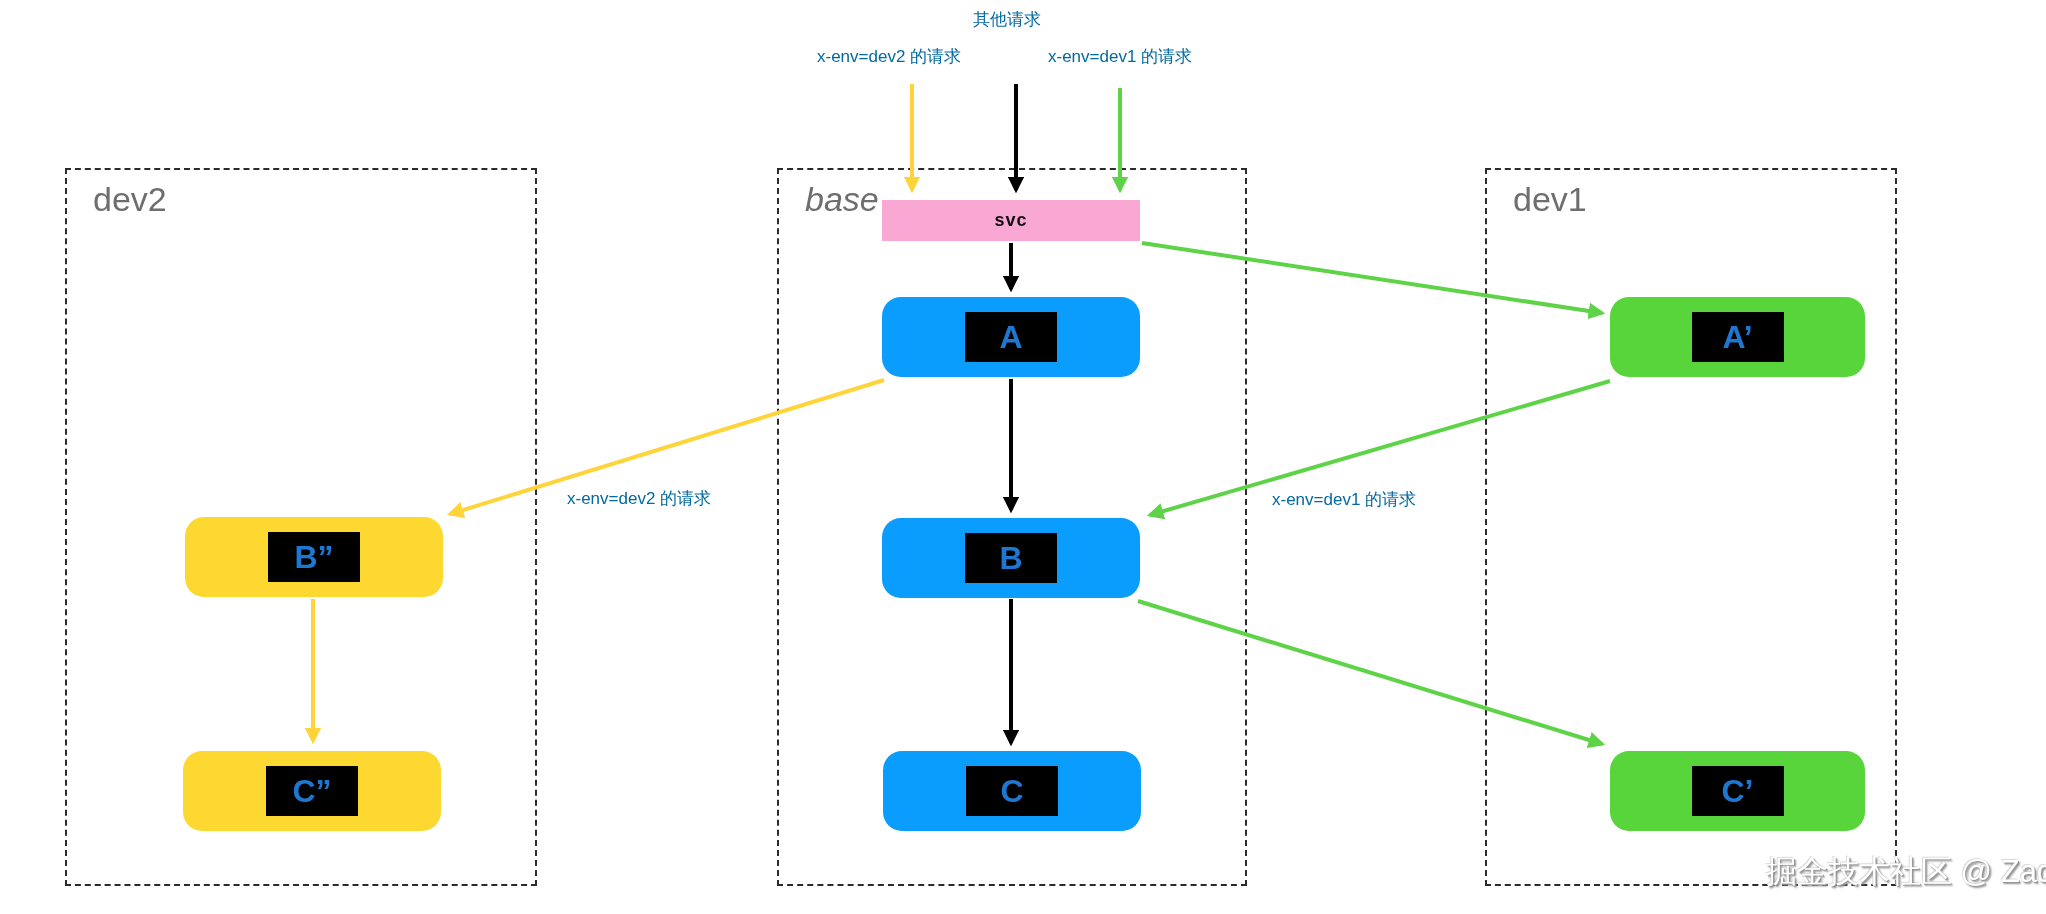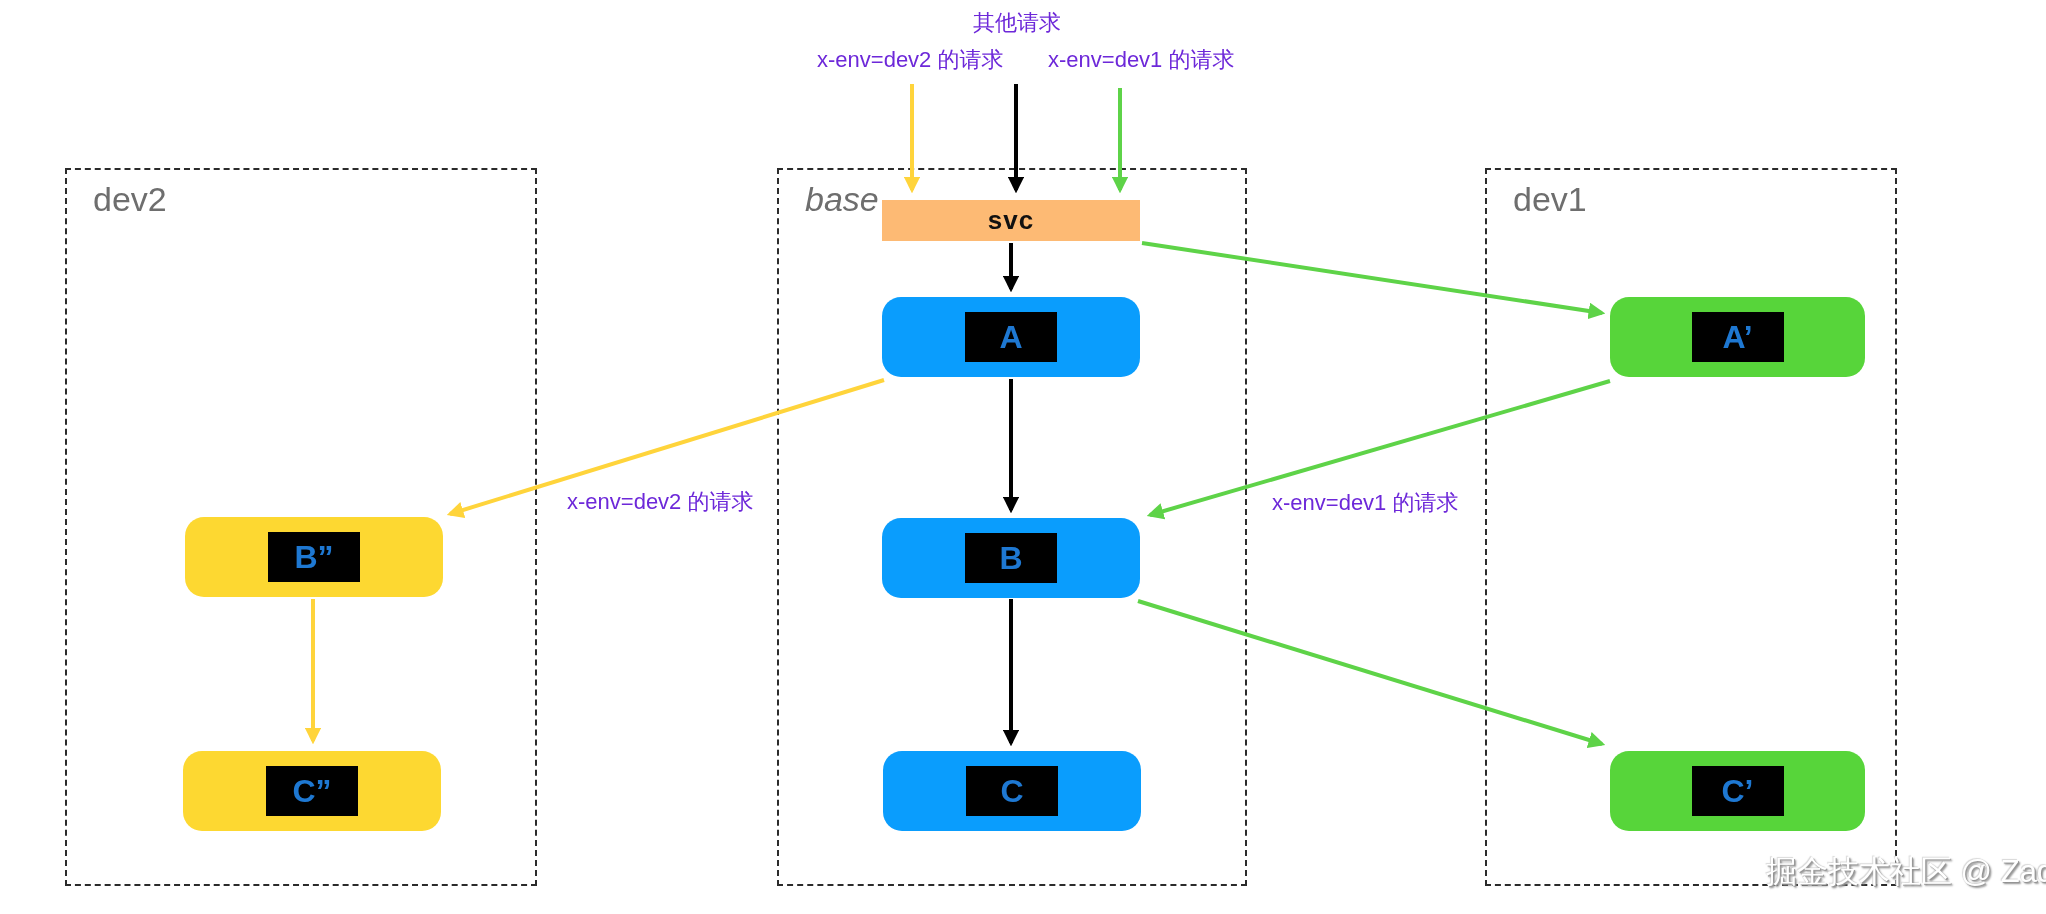--- a/index.html
+++ b/index.html
@@ -13,22 +13,22 @@
   .env-box .env-label{
     position:absolute;top:12px;left:26px;color:#6e6e6e;font-size:34px;line-height:1;
   }
   #env-dev2{left:65px;top:168px;width:468px;height:714px;text-decoration:underline;}
   #env-base{left:777px;top:168px;width:466px;height:714px;font-style:italic;}
   #env-dev1{left:1485px;top:168px;width:408px;height:714px;}
 
   
   .svc-bar{
     position:absolute;left:882px;top:200px;width:258px;height:41px;
-    background:#fdba74;display:flex;align-items:center;justify-content:center;
-    color:#111;font-size:26px;font-weight:bold;letter-spacing:1px;
+    background:#f9a8d4;display:flex;align-items:center;justify-content:center;
+    color:#111;font-size:18px;font-weight:bold;letter-spacing:1px;
   }
 
   
   .node{
     position:absolute;width:258px;height:80px;border-radius:19px;
     display:flex;align-items:center;justify-content:center;
   }
   .node .plate{
     width:92px;height:50px;background:#000;
     display:flex;align-items:center;justify-content:center;
@@ -41,21 +41,21 @@
   #node-a{left:882px;top:297px;}
   #node-b{left:882px;top:518px;}
   #node-c{left:883px;top:751px;}
   #node-b2{left:185px;top:517px;}
   #node-c2{left:183px;top:751px;}
   #node-a1{left:1610px;top:297px;width:255px;}
   #node-c1{left:1610px;top:751px;width:255px;}
 
   
   .txt{
-    position:absolute;color:#6d28d9;font-size:22px;line-height:1.2;white-space:nowrap;
+    position:absolute;color:#0369a1;font-size:17px;line-height:1.2;white-space:nowrap;
   }
   #lbl-other{left:973px;top:10px;}
   #lbl-top-dev2{left:817px;top:47px;}
   #lbl-top-dev1{left:1048px;top:47px;}
   #lbl-mid-dev2{left:567px;top:489px;}
   #lbl-mid-dev1{left:1272px;top:490px;}
 
   
   #edge-layer{position:absolute;left:0;top:0;width:2046px;height:914px;pointer-events:none;}
   #edge-layer line{stroke-width:4;stroke-linecap:butt;}

